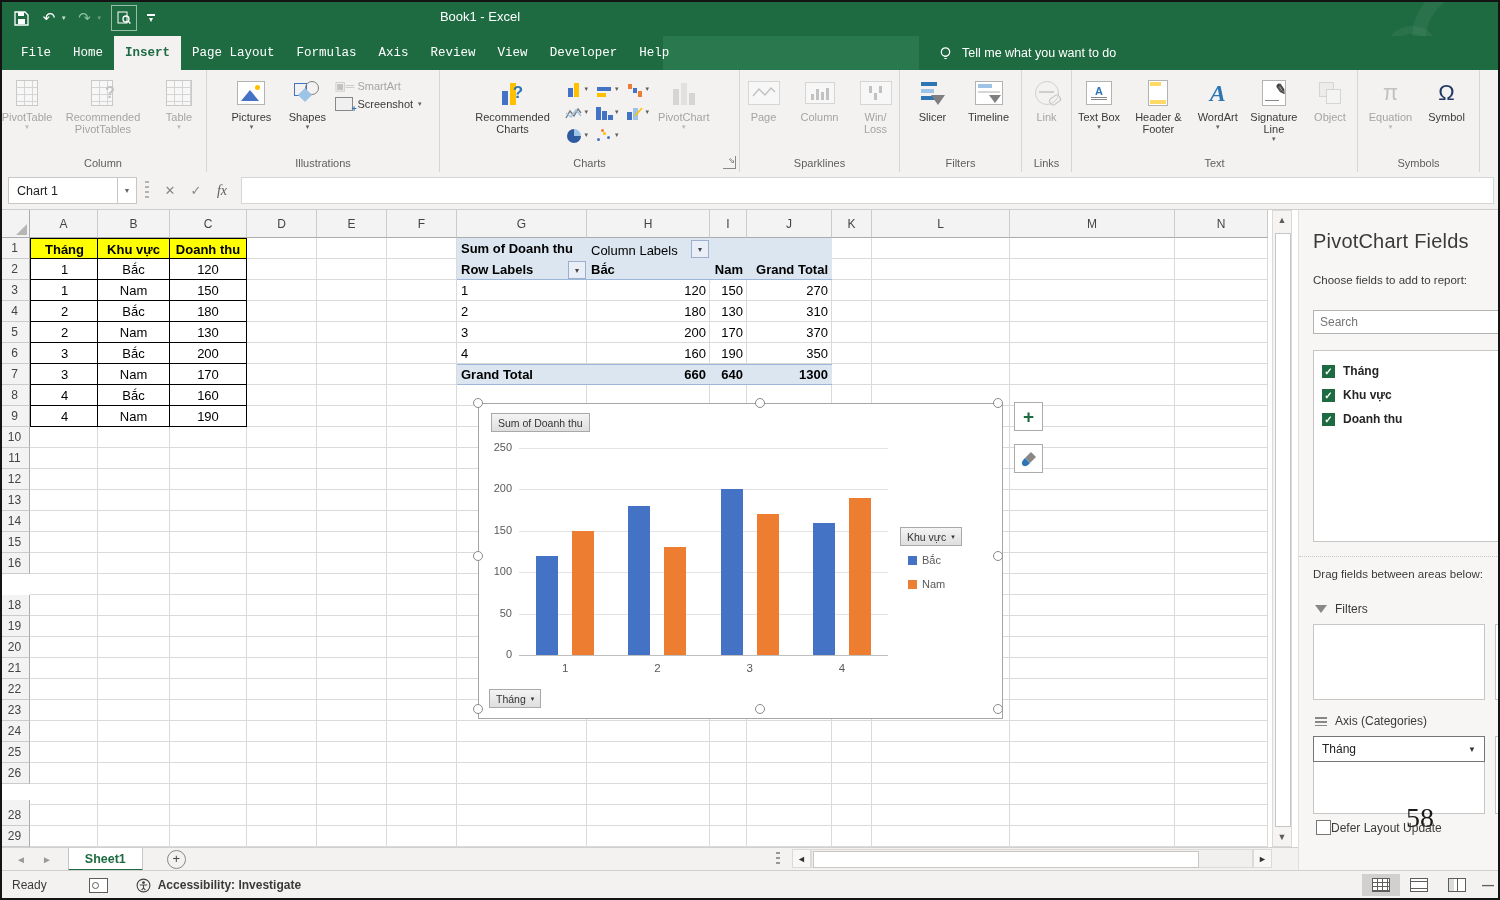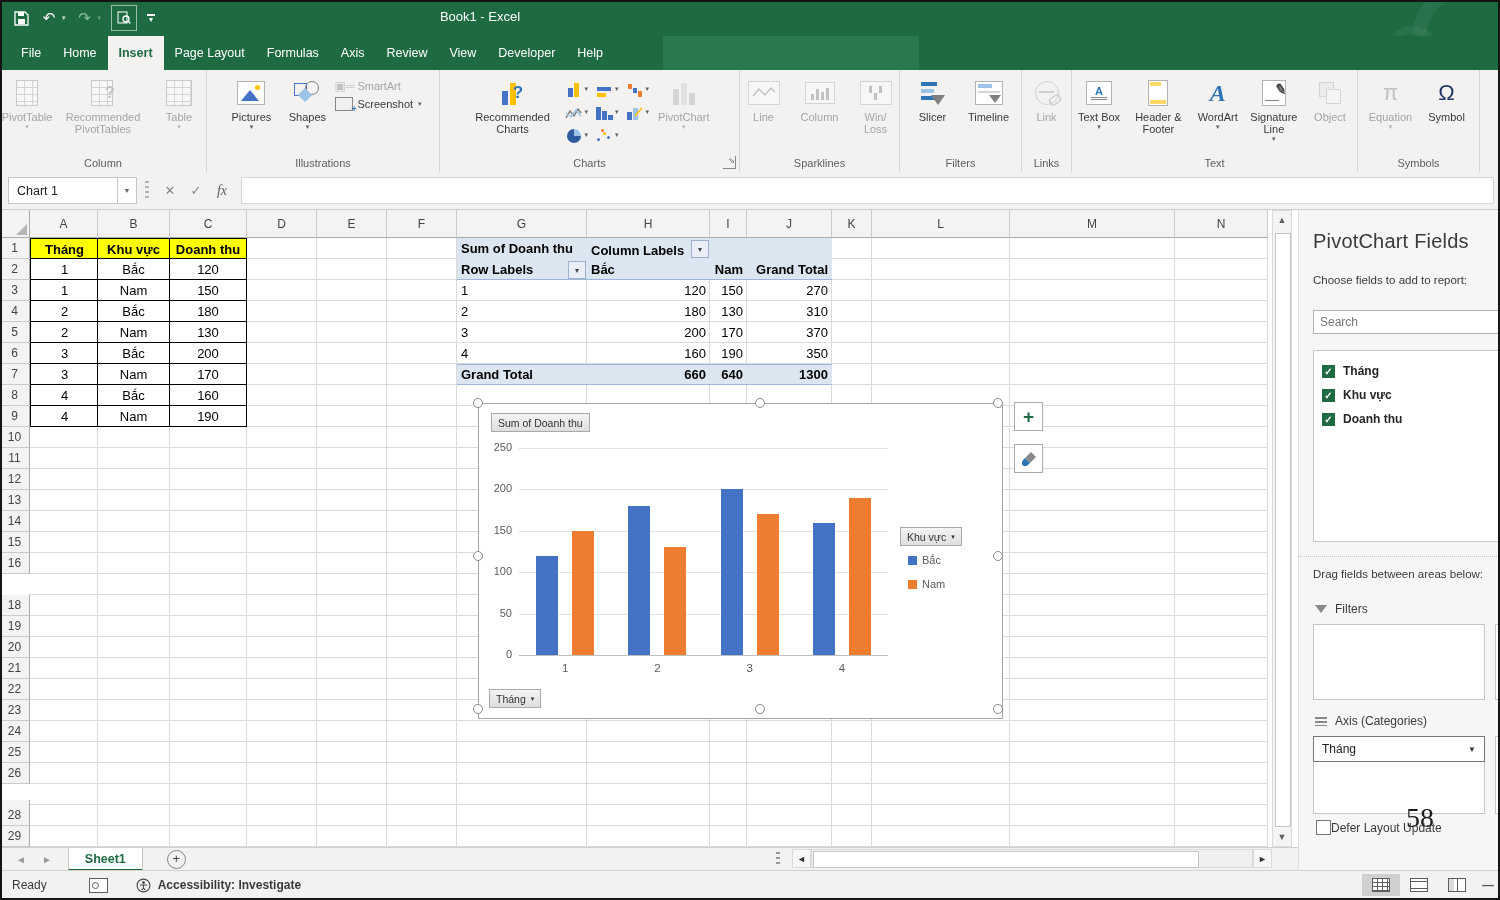--- a/index.html
+++ b/index.html
@@ -22,21 +22,21 @@
   .langbar{position:absolute;left:1087px;top:3px;width:375px;height:30px;background:#fff;border:1px solid #bdbdbd;
            display:flex;align-items:center;font-size:12.5px;color:#1a1a1a;}
   .langgrip{width:10px;height:20px;margin-left:4px;background:repeating-linear-gradient(to bottom,#bbb 0 2px,transparent 2px 5px);}
   .kbd-ico{display:inline-block;width:16px;height:11px;border:1px solid #555;border-radius:2px;margin:0 5px 0 0;
            background:repeating-linear-gradient(to right,#888 0 2px,transparent 2px 5px);}
   .lang-restore{margin-left:auto;margin-right:8px;font-size:9px;color:#444;line-height:7px;text-align:center;}
   
   .tabrow{position:absolute;left:0;top:36px;width:1500px;height:34px;background:#1e6b42;}
   .ctx-tabs-bg{position:absolute;left:663px;top:0;width:256px;height:34px;background:#2a794e;}
   .tabs{position:absolute;left:10px;top:0;height:34px;display:flex;}
-  .tab{height:34px;display:flex;align-items:center;padding:0 11px;color:#fff;font-size:12.5px;cursor:default;}
+  .tab{height:34px;display:flex;align-items:center;padding:0 11px;color:#fff;font-size:12.5px;cursor:default;font-family:Liberation Mono, monospace;}
   .tab.active{background:#f3f2f1;color:#1e6b42;font-weight:bold;}
   .tellme{position:absolute;left:938px;top:0;height:34px;display:flex;align-items:center;gap:9px;color:#fff;font-size:12.5px;}
   .bulb{width:15px;height:15px;}
   
   .ribbon{position:absolute;left:0;top:70px;width:1500px;height:102px;background:#f3f2f1;border-bottom:1px solid #d2d0ce;display:flex;}
   .rgroup{position:relative;height:100%;border-right:1px solid #d8d6d4;box-sizing:border-box;
           display:flex;align-items:flex-start;justify-content:center;gap:2px;padding-top:5px;}
   .rgroup-label{position:absolute;bottom:3px;left:0;right:0;text-align:center;font-size:11px;color:#605e5c;}
   .bigbtn{display:flex;flex-direction:column;align-items:center;padding:3px 5px;max-width:86px;min-width:44px;cursor:pointer;}
   .bigbtn .ic{height:30px;display:flex;align-items:center;justify-content:center;margin-bottom:3px;}
@@ -167,20 +167,27 @@
         <div class="tab">Home</div>
         <div class="tab active">Insert</div>
         <div class="tab">Page Layout</div>
         <div class="tab">Formulas</div>
         <div class="tab">Axis</div>
         <div class="tab">Review</div>
         <div class="tab">View</div>
         <div class="tab">Developer</div>
         <div class="tab">Help</div>
       </div>
+    <div class="tellme">
+      <svg class="bulb" viewBox="0 0 15 15">
+          <circle cx="7.5" cy="6" r="4.2" fill="none" stroke="#fff" stroke-width="1.2"></circle>
+          <path d="M6 10.5h3M6.3 12.5h2.4" stroke="#fff" stroke-width="1.2"></path>
+        </svg>
+      <span>Tell me what you want to do</span>
+    </div>
   </div>
 
   <div class="ribbon" id="ribbon">
       <div class="rgroup" style="width: 207px;">
         <div class="bigbtn disabled">
           <span class="ic" style="display: flex; align-items: center; justify-content: center;">
             <span class="grid-ic" style="width:20px;height:24px;"></span>
           </span>
           <div class="lbl">PivotTable</div>
           <div class="dd">▾</div>
@@ -349,21 +356,21 @@
       </div>
       <div class="rgroup" style="width: 160px;">
         <div class="bigbtn disabled">
           <span class="ic" style="display: flex; align-items: center; justify-content: center;">
             <span class="frame-ic" style="width:30px;height:22px;">
               <svg width="24" height="14">
                 <polyline points="1,10 7,3 13,9 19,2 23,6" fill="none" stroke="#8a8886" stroke-width="1.5"></polyline>
               </svg>
             </span>
           </span>
-          <div class="lbl">Line</div>
+          <div class="lbl">Page</div>
         </div>
         <div class="bigbtn disabled">
           <span class="ic" style="display: flex; align-items: center; justify-content: center;">
             <span class="frame-ic" style="width:30px;height:22px;align-items:flex-end;gap:2px;padding-bottom:3px;box-sizing:border-box;">
               <i style="width:3px;height:6px;background:#8a8886;"></i>
               <i style="width:3px;height:11px;background:#8a8886;"></i>
               <i style="width:3px;height:8px;background:#8a8886;"></i>
               <i style="width:3px;height:12px;background:#8a8886;"></i>
             </span>
           </span>
@@ -607,21 +614,21 @@
       <div class="cellbox" style="left: 30px; top: 364px; width: 69px; height: 22px; border: 1px solid rgb(0, 0, 0); justify-content: center; background: rgb(255, 255, 255); margin-top: -1px;">3</div>
       <div class="cellbox" style="left: 98px; top: 364px; width: 73px; height: 22px; border: 1px solid rgb(0, 0, 0); justify-content: center; background: rgb(255, 255, 255); margin-left: -1px; margin-top: -1px;">Nam</div>
       <div class="cellbox" style="left: 170px; top: 364px; width: 78px; height: 22px; border: 1px solid rgb(0, 0, 0); justify-content: center; background: rgb(255, 255, 255); margin-left: -1px; margin-top: -1px;">170</div>
       <div class="cellbox" style="left: 30px; top: 385px; width: 69px; height: 22px; border: 1px solid rgb(0, 0, 0); justify-content: center; background: rgb(255, 255, 255); margin-top: -1px;">4</div>
       <div class="cellbox" style="left: 98px; top: 385px; width: 73px; height: 22px; border: 1px solid rgb(0, 0, 0); justify-content: center; background: rgb(255, 255, 255); margin-left: -1px; margin-top: -1px;">Bắc</div>
       <div class="cellbox" style="left: 170px; top: 385px; width: 78px; height: 22px; border: 1px solid rgb(0, 0, 0); justify-content: center; background: rgb(255, 255, 255); margin-left: -1px; margin-top: -1px;">160</div>
       <div class="cellbox" style="left: 30px; top: 406px; width: 69px; height: 22px; border: 1px solid rgb(0, 0, 0); justify-content: center; background: rgb(255, 255, 255); margin-top: -1px;">4</div>
       <div class="cellbox" style="left: 98px; top: 406px; width: 73px; height: 22px; border: 1px solid rgb(0, 0, 0); justify-content: center; background: rgb(255, 255, 255); margin-left: -1px; margin-top: -1px;">Nam</div>
       <div class="cellbox" style="left: 170px; top: 406px; width: 78px; height: 22px; border: 1px solid rgb(0, 0, 0); justify-content: center; background: rgb(255, 255, 255); margin-left: -1px; margin-top: -1px;">190</div>
       <div class="cellbox" style="left: 457px; top: 238px; width: 130px; height: 21px; padding: 0px 4px; box-sizing: border-box; background: rgb(220, 230, 241); font-weight: bold; justify-content: flex-start;">Sum of Doanh thu</div>
-      <div class="cellbox" style="left: 587px; top: 238px; width: 123px; height: 21px; padding: 12px 4px; box-sizing: border-box; background: rgb(220, 230, 241); font-weight: bold; justify-content: flex-start;">Column Labels</div>
+      <div class="cellbox" style="left: 587px; top: 238px; width: 123px; height: 21px; padding: 12px 4px; box-sizing: border-box; background: rgb(220, 230, 241); font-weight: normal; justify-content: flex-start;">Column Labels</div>
       <div class="cellbox" style="left: 710px; top: 238px; width: 37px; height: 21px; padding: 0px 4px; box-sizing: border-box; background: rgb(220, 230, 241); justify-content: flex-start;"></div>
       <div class="cellbox" style="left: 747px; top: 238px; width: 85px; height: 21px; padding: 0px 4px; box-sizing: border-box; background: rgb(220, 230, 241); justify-content: flex-start;"></div>
       <div class="cellbox" style="left: 457px; top: 259px; width: 130px; height: 21px; padding: 0px 4px; box-sizing: border-box; background: rgb(220, 230, 241); font-weight: bold; justify-content: flex-start; border-bottom: 1px solid rgb(158, 182, 217);">Row Labels</div>
       <div class="cellbox" style="left: 587px; top: 259px; width: 123px; height: 21px; padding: 0px 4px; box-sizing: border-box; background: rgb(220, 230, 241); font-weight: bold; justify-content: flex-start; border-bottom: 1px solid rgb(158, 182, 217);">Bắc</div>
       <div class="cellbox" style="left: 710px; top: 259px; width: 37px; height: 21px; padding: 0px 4px; box-sizing: border-box; background: rgb(220, 230, 241); font-weight: bold; justify-content: flex-end; border-bottom: 1px solid rgb(158, 182, 217);">Nam</div>
       <div class="cellbox" style="left: 747px; top: 259px; width: 85px; height: 21px; padding: 0px 4px; box-sizing: border-box; background: rgb(220, 230, 241); font-weight: bold; justify-content: flex-end; border-bottom: 1px solid rgb(158, 182, 217);">Grand Total</div>
       <div class="cellbox" style="left: 457px; top: 280px; width: 130px; height: 21px; padding: 0px 4px; box-sizing: border-box; justify-content: flex-start;">1</div>
       <div class="cellbox" style="left: 587px; top: 280px; width: 123px; height: 21px; padding: 0px 4px; box-sizing: border-box; justify-content: flex-end;">120</div>
       <div class="cellbox" style="left: 710px; top: 280px; width: 37px; height: 21px; padding: 0px 4px; box-sizing: border-box; justify-content: flex-end;">150</div>
       <div class="cellbox" style="left: 747px; top: 280px; width: 85px; height: 21px; padding: 0px 4px; box-sizing: border-box; justify-content: flex-end;">270</div>

